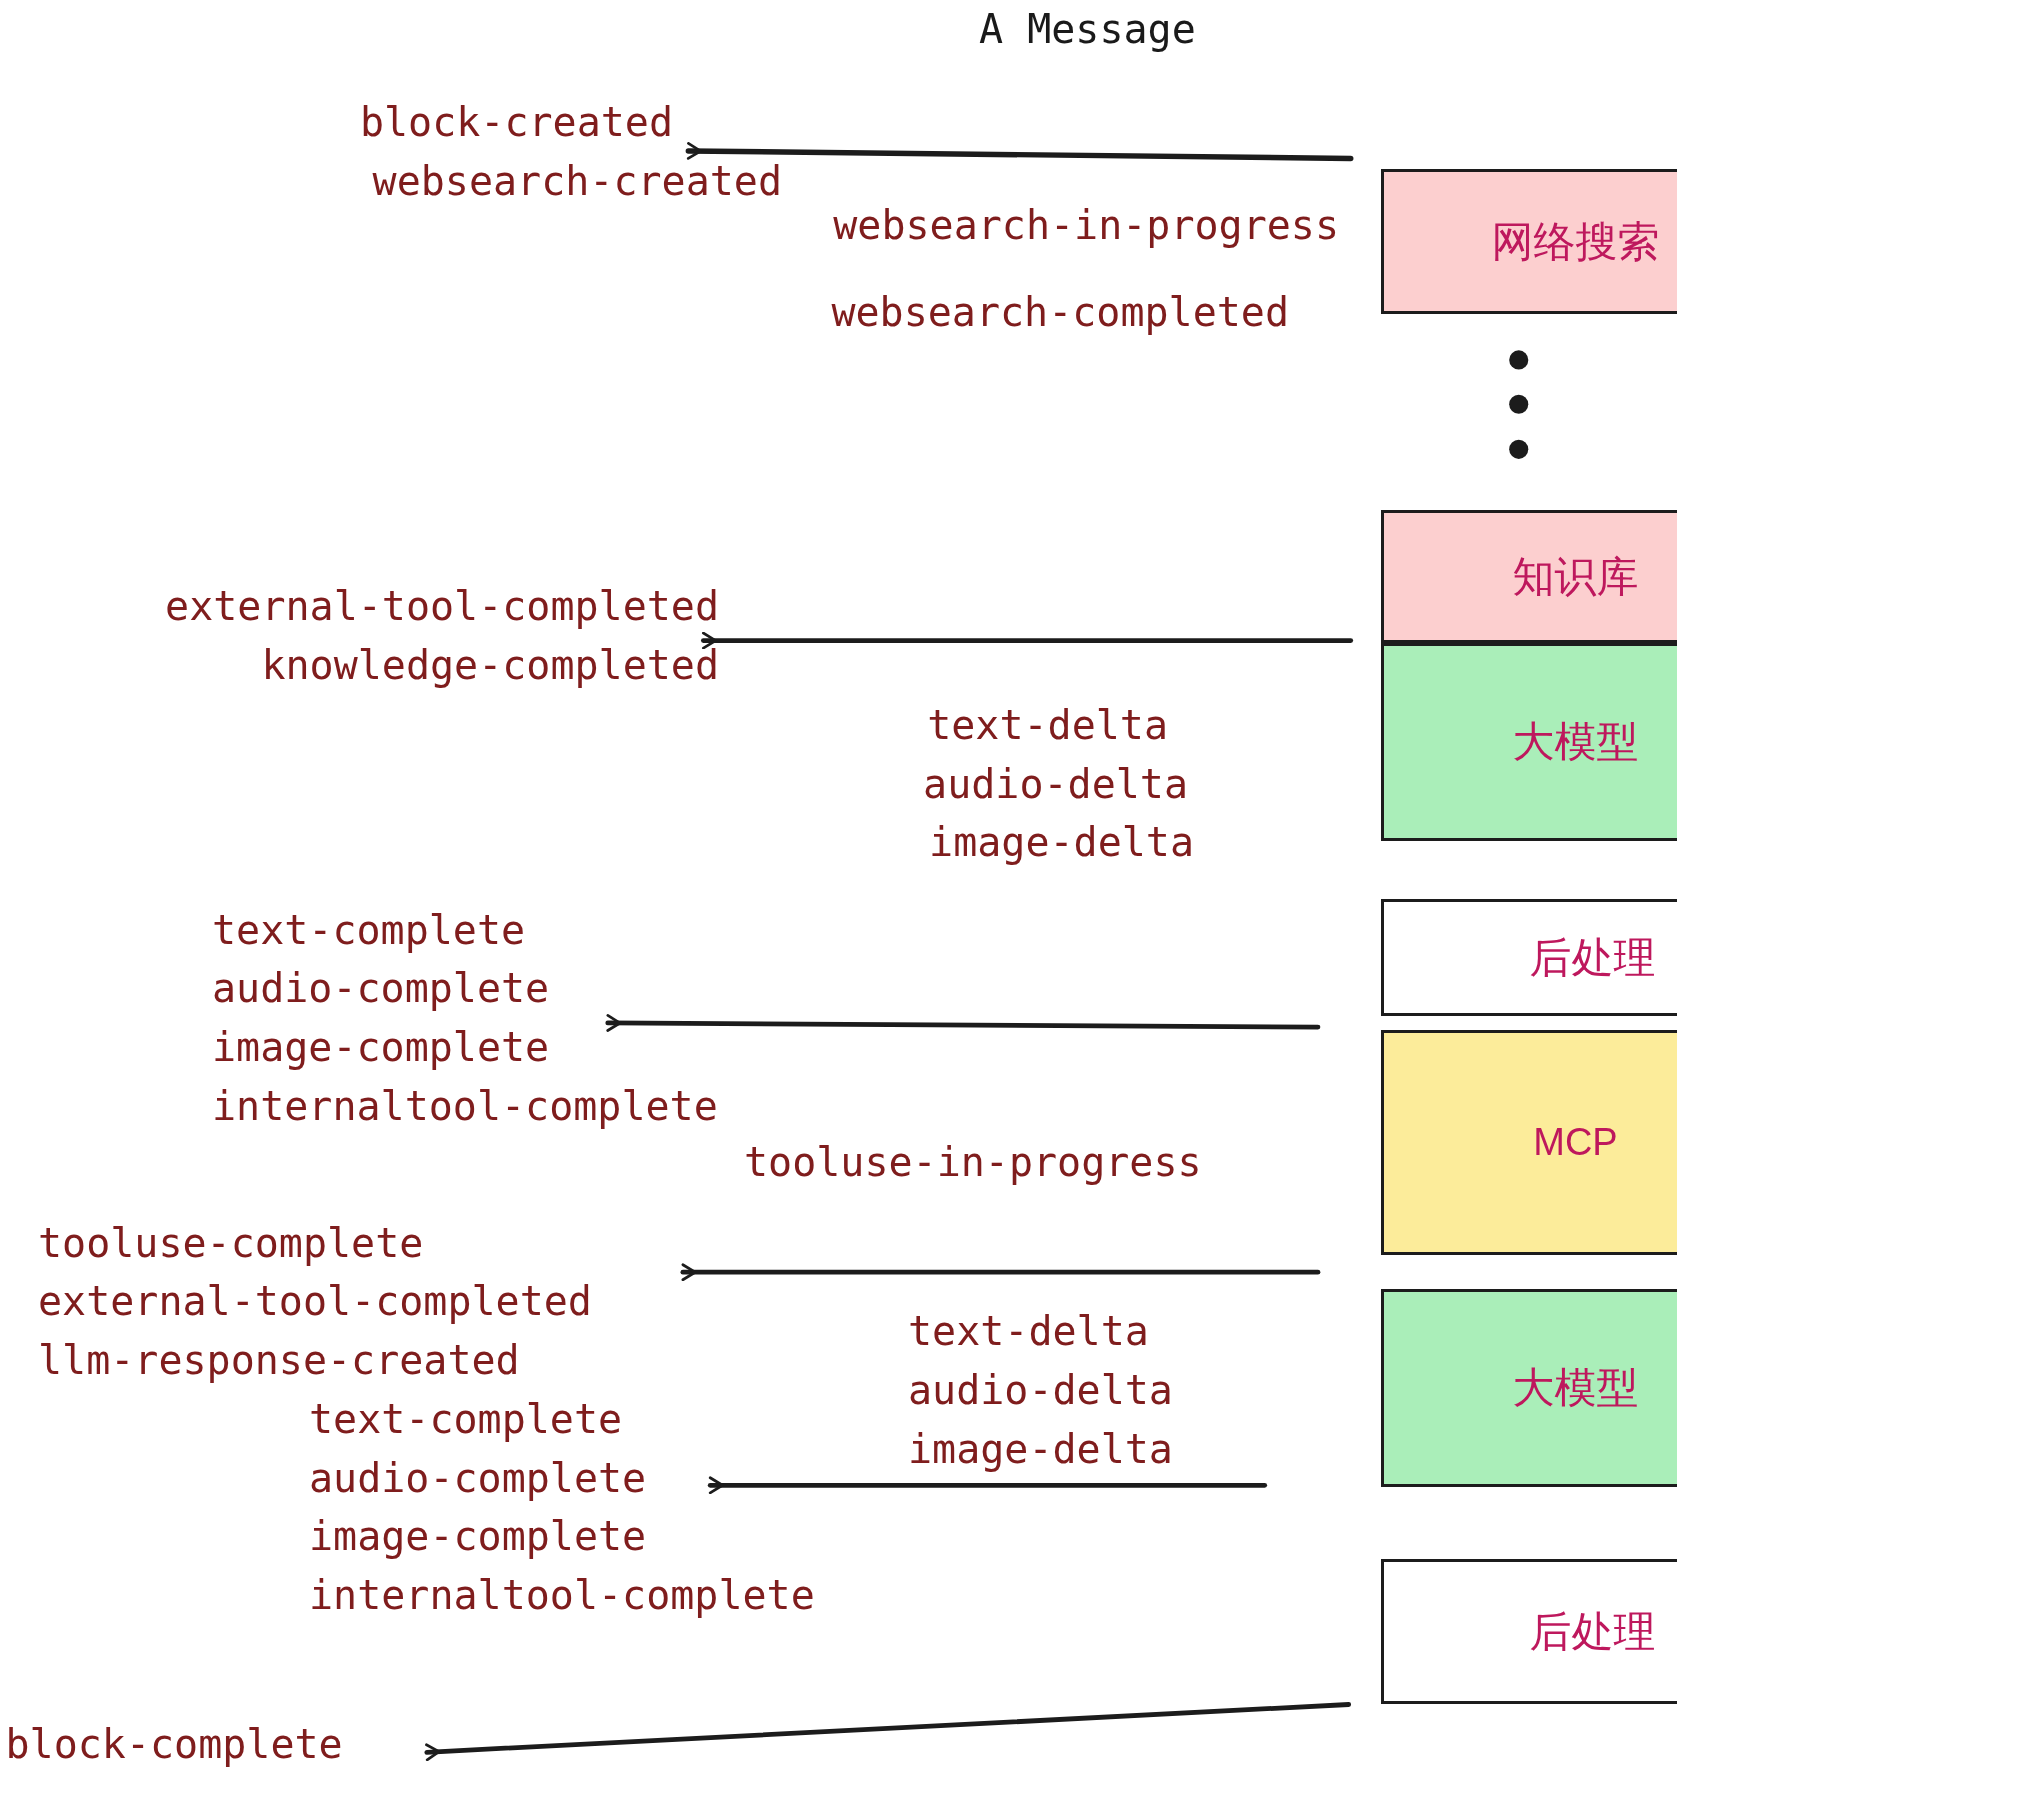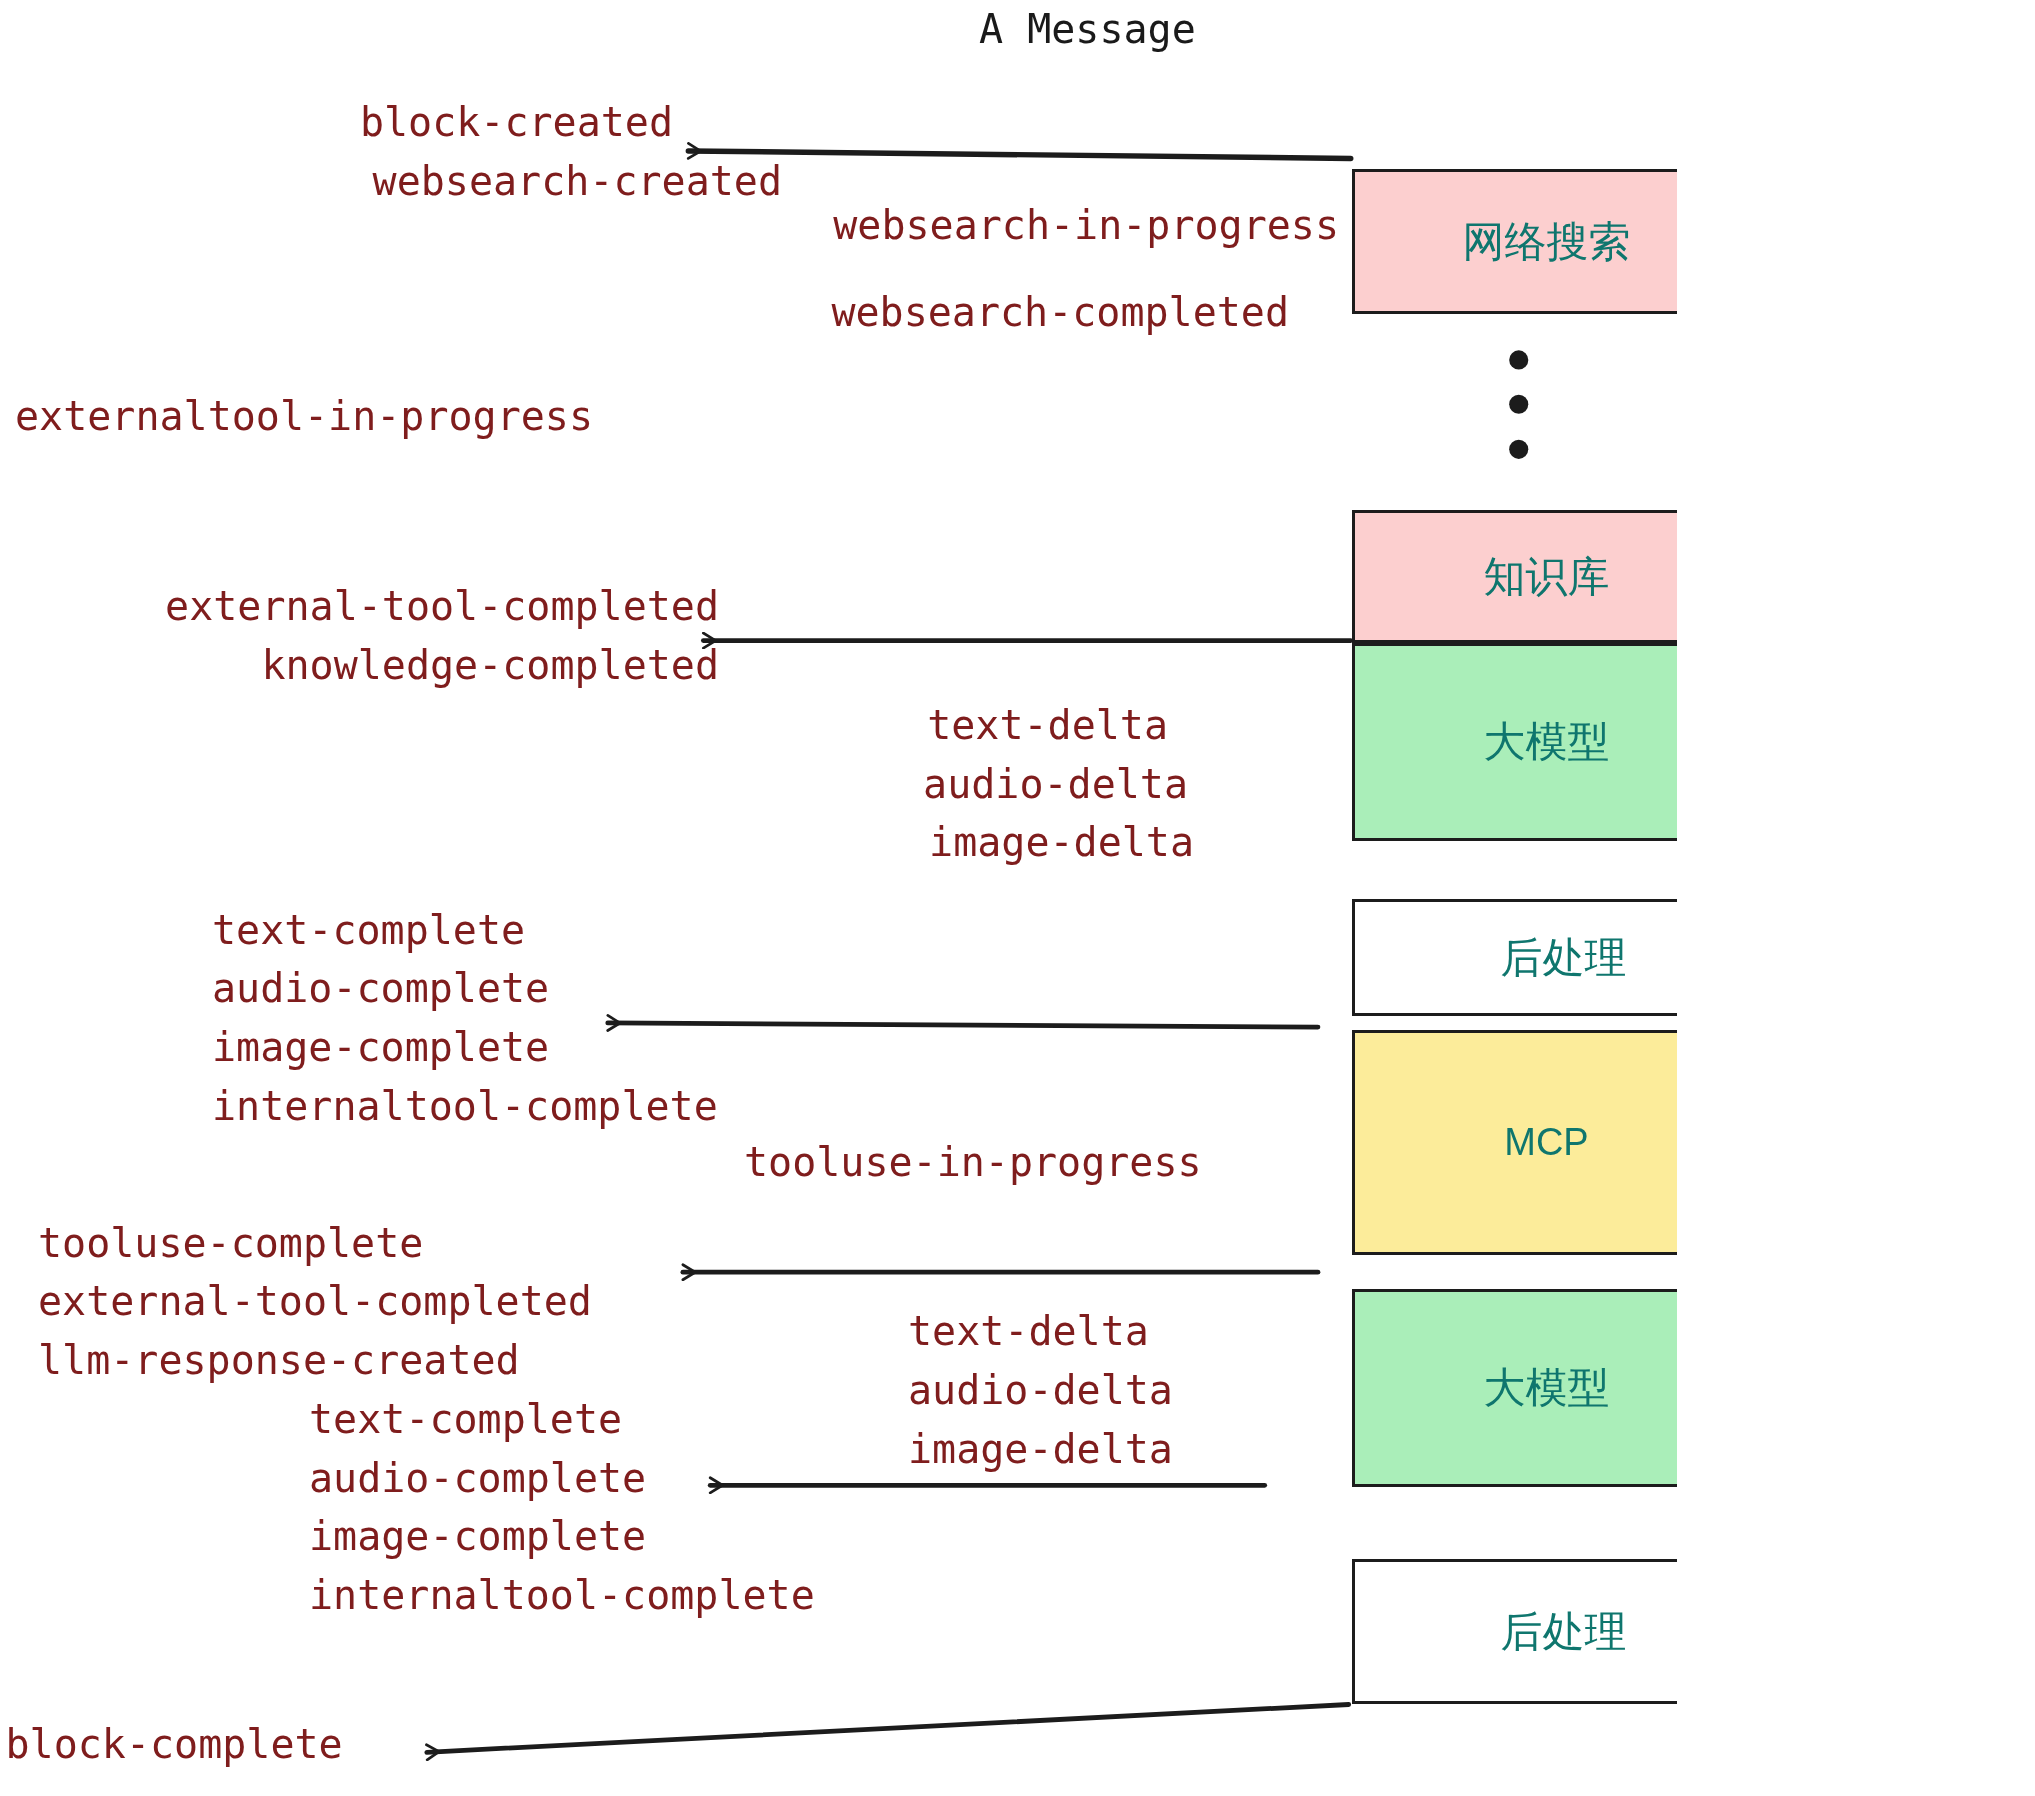--- a/index.html
+++ b/index.html
@@ -38,21 +38,22 @@
   
   .node{
     position:absolute;
     box-sizing:border-box;
     border:3.4px solid #1c1c1c;
     display:flex;
     align-items:center;
     justify-content:center;
     font-family:"DejaVu Sans","Liberation Sans",sans-serif;
     font-size:42px;
-    color:#0f766e;
+    color:#be185d;
+    margin-left:29px;
   }
   .node.mono{
     font-family:Liberation Sans, sans-serif;
     font-size:38px;
   }
   .node.pink{  background:#fccfcf; }
   .node.green{ background:#aaeeb9; }
   .node.yellow{background:#fcec9a; }
   .node.white{ background:#ffffff; }
 
@@ -80,21 +81,20 @@
   <div class="title" style="left:979px; top:5.5px;">A Message</div>
 
   <div class="evt ra" style="left:673px; top:102px;">block-created</div>
 
   <div class="evt ra" style="left:782px; top:161px;">websearch-created</div>
 
   <div class="evt ra" style="left:1289px; top:292px;">websearch-completed</div>
 
   <div class="evt ra" style="left:1339px; top:205px;">websearch-in-progress</div>
 
-  <div class="evt" style="left:15px; top:396px;">externaltool-in-progress</div>
 
 
   <div class="evt ra" style="left:719px; top:586px;">external-tool-completed</div>
 
   <div class="evt ra" style="left:719px; top:645px;">knowledge-completed</div>
 
   <div class="evt ra" style="left:1168px; top:705px;">text-delta</div>
 
   <div class="evt ra" style="left:1188px; top:764px;">audio-delta</div>
 

